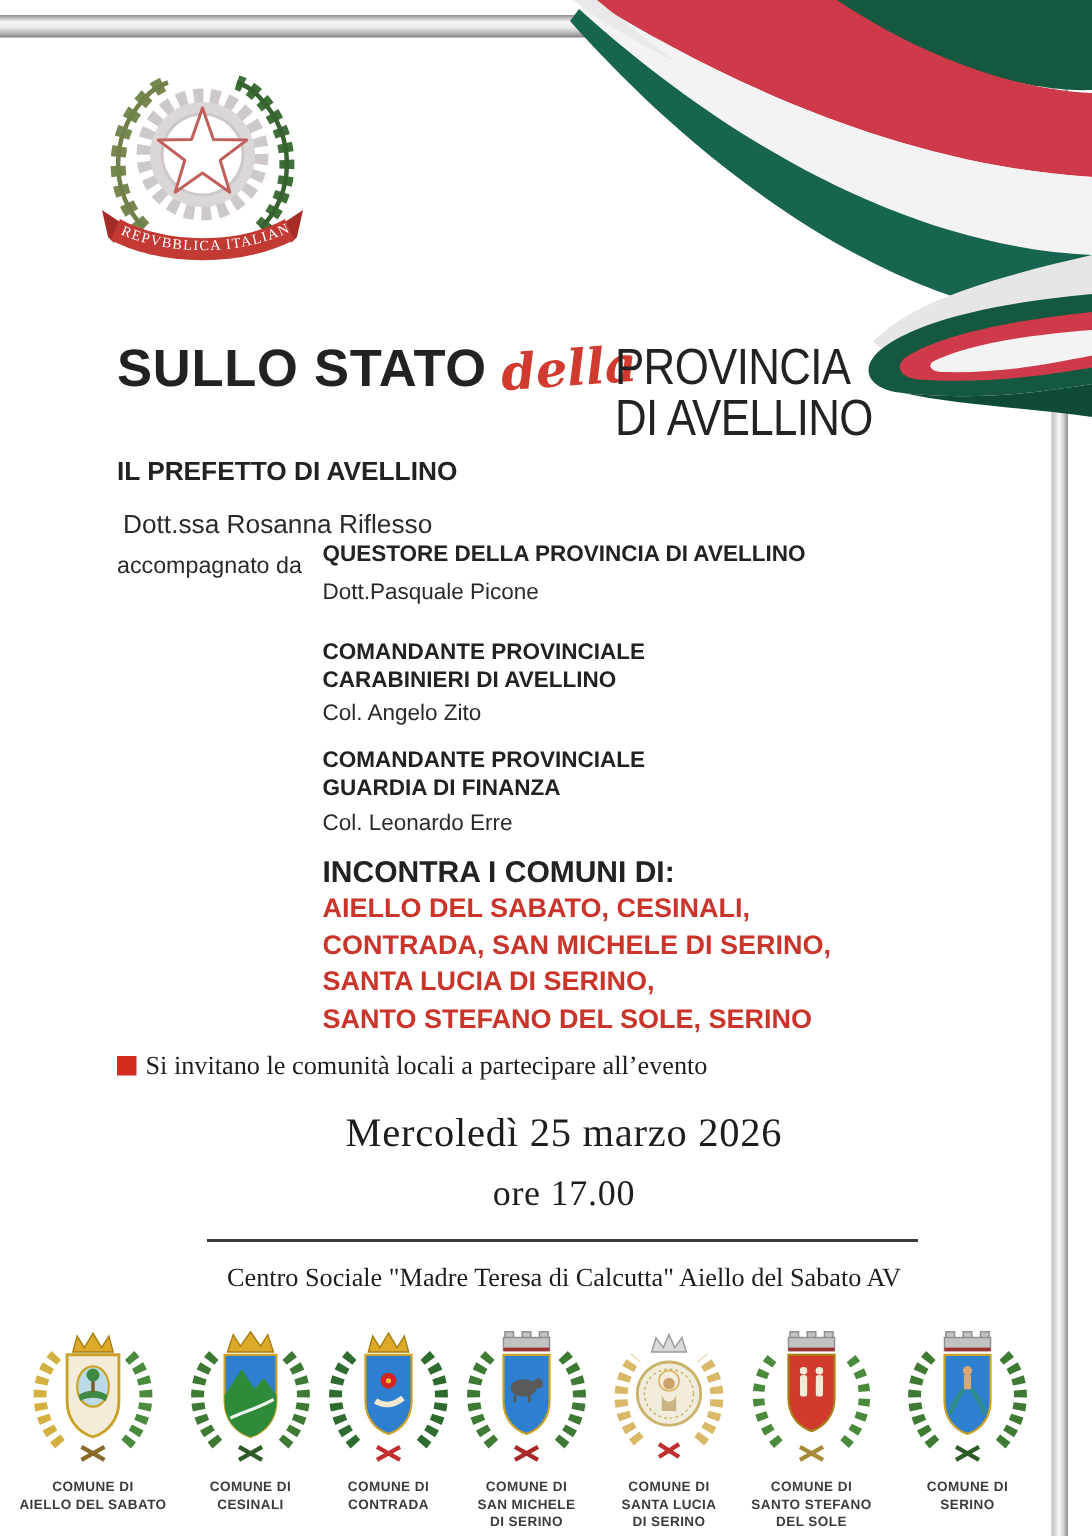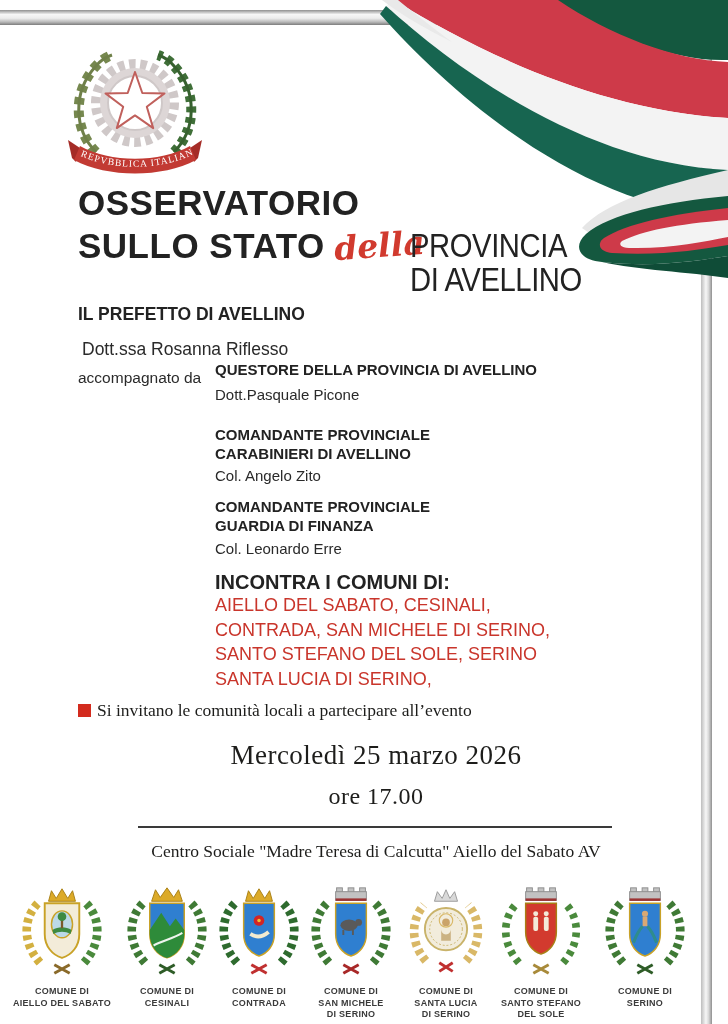--- a/index.html
+++ b/index.html
@@ -22,21 +22,21 @@
            font-size:33px;color:#d13a2e;transform:rotate(-4deg);display:inline-block;}
   .t-prov{font-size:34px;font-weight:normal;color:#222;transform:scaleX(.86);
           transform-origin:left center;letter-spacing:-.5px;white-space:nowrap;}
 
   .h-bold{font-weight:bold;font-size:17.5px;color:#222;}
   .h-reg{font-size:17.5px;color:#2a2a2a;}
   .o-label{font-size:15.5px;color:#2a2a2a;}
   .o-role{font-weight:bold;font-size:15px;line-height:19px;color:#222;}
   .o-name{font-size:15px;color:#2a2a2a;}
   .inc-head{font-weight:bold;font-size:20px;color:#222;}
-  .inc-red{font-weight:normal;font-size:18px;line-height:24.5px;color:#c9352b;white-space:nowrap;}
+  .inc-red{font-weight:bold;font-size:18px;line-height:24.5px;color:#c9352b;white-space:nowrap;}
 
   .invite{font-family:"Liberation Serif",serif;font-size:17.5px;color:#1d1d1b;}
   .bullet{position:absolute;left:78px;top:704px;width:13px;height:13px;background:#d32b1e;}
 
   .date-line{width:728px;text-align:center;font-family:"Liberation Serif",serif;
              font-size:27px;color:#1d1d1b;letter-spacing:.5px;}
   .time-line{width:728px;text-align:center;font-family:"Liberation Serif",serif;
              font-size:24px;color:#1d1d1b;letter-spacing:.5px;}
   .rule{position:absolute;left:138px;top:826px;width:474px;height:2px;background:#3a3a3a;}
   .venue{width:728px;text-align:center;font-family:"Liberation Serif",serif;
@@ -79,21 +79,20 @@
     <path d="M 114,112 C 136,90 138,52 114,26 C 110,21 104,17 98,15" fill="none" stroke="#37612f" stroke-width="3"></path>
     <path d="M 20,108 L 8,100 L 12,118 L 16,122 Z" fill="#a52c27"></path>
     <path d="M 130,108 L 142,100 L 138,118 L 134,122 Z" fill="#a52c27"></path>
     <path d="M 20,106 C 50,123 100,123 130,106 L 136,120 C 102,138 48,138 14,120 Z" fill="#c23a33"></path>
     <path id="bannerCurve" d="M 16,114 C 50,131 100,131 134,114" fill="none"></path>
     <text font-size="9.5" fill="#ffffff" letter-spacing="1" font-family="Liberation Serif, serif">
       <textPath href="#bannerCurve" startOffset="4%">REPVBBLICA ITALIANA</textPath>
     </text>
   </svg>
 
-  <div class="abs t-main" style="left:78px;top:183px;">OSSERVATORIO</div>
   <div class="abs t-main" style="left:78px;top:226px;text-align:center;">SULLO STATO</div>
   <div class="abs t-della" style="left:334px;top:226px;">della</div>
   <div class="abs t-prov" style="left:410px;top:226px;">PROVINCIA</div>
   <div class="abs t-prov" style="left:410px;top:260px;">DI AVELLINO</div>
 
   <div class="abs h-bold" style="left:78px;top:304px;">IL PREFETTO DI AVELLINO</div>
   <div class="abs h-reg" style="left:82px;top:327px;margin-top:12px;">Dott.ssa Rosanna Riflesso</div>
 
   <div class="abs o-label" style="left:78px;top:369px;">accompagnato da</div>
 
@@ -111,22 +110,22 @@
   <div class="abs" style="left:215px;top:497px;">
     <div class="o-role">COMANDANTE PROVINCIALE</div>
     <div class="o-role">GUARDIA DI FINANZA</div>
     <div class="o-name" style="margin-top:5px;">Col. Leonardo Erre</div>
   </div>
 
   <div class="abs inc-head" style="left:215px;top:571px;">INCONTRA I COMUNI DI:</div>
   <div class="abs" style="left:215px;top:593px;">
     <div class="inc-red">AIELLO DEL SABATO, CESINALI,</div>
     <div class="inc-red">CONTRADA, SAN MICHELE DI SERINO,</div>
+    <div class="inc-red">SANTA LUCIA DI SERINO,</div>
     <div class="inc-red">SANTO STEFANO DEL SOLE, SERINO</div>
-    <div class="inc-red">SANTA LUCIA DI SERINO,</div>
   </div>
 
   <div class="bullet"></div>
   <div class="abs invite" style="left:97px;top:700px;">Si invitano le comunità locali a partecipare all’evento</div>
 
   <div class="abs date-line" style="left:12px;top:740px;">Mercoledì 25 marzo 2026</div>
   <div class="abs time-line" style="left:12px;top:783px;">ore 17.00</div>
 
   <div class="rule"></div>
   <div class="abs venue" style="left:12px;top:841px;">Centro Sociale "Madre Teresa di Calcutta" Aiello del Sabato AV</div>

